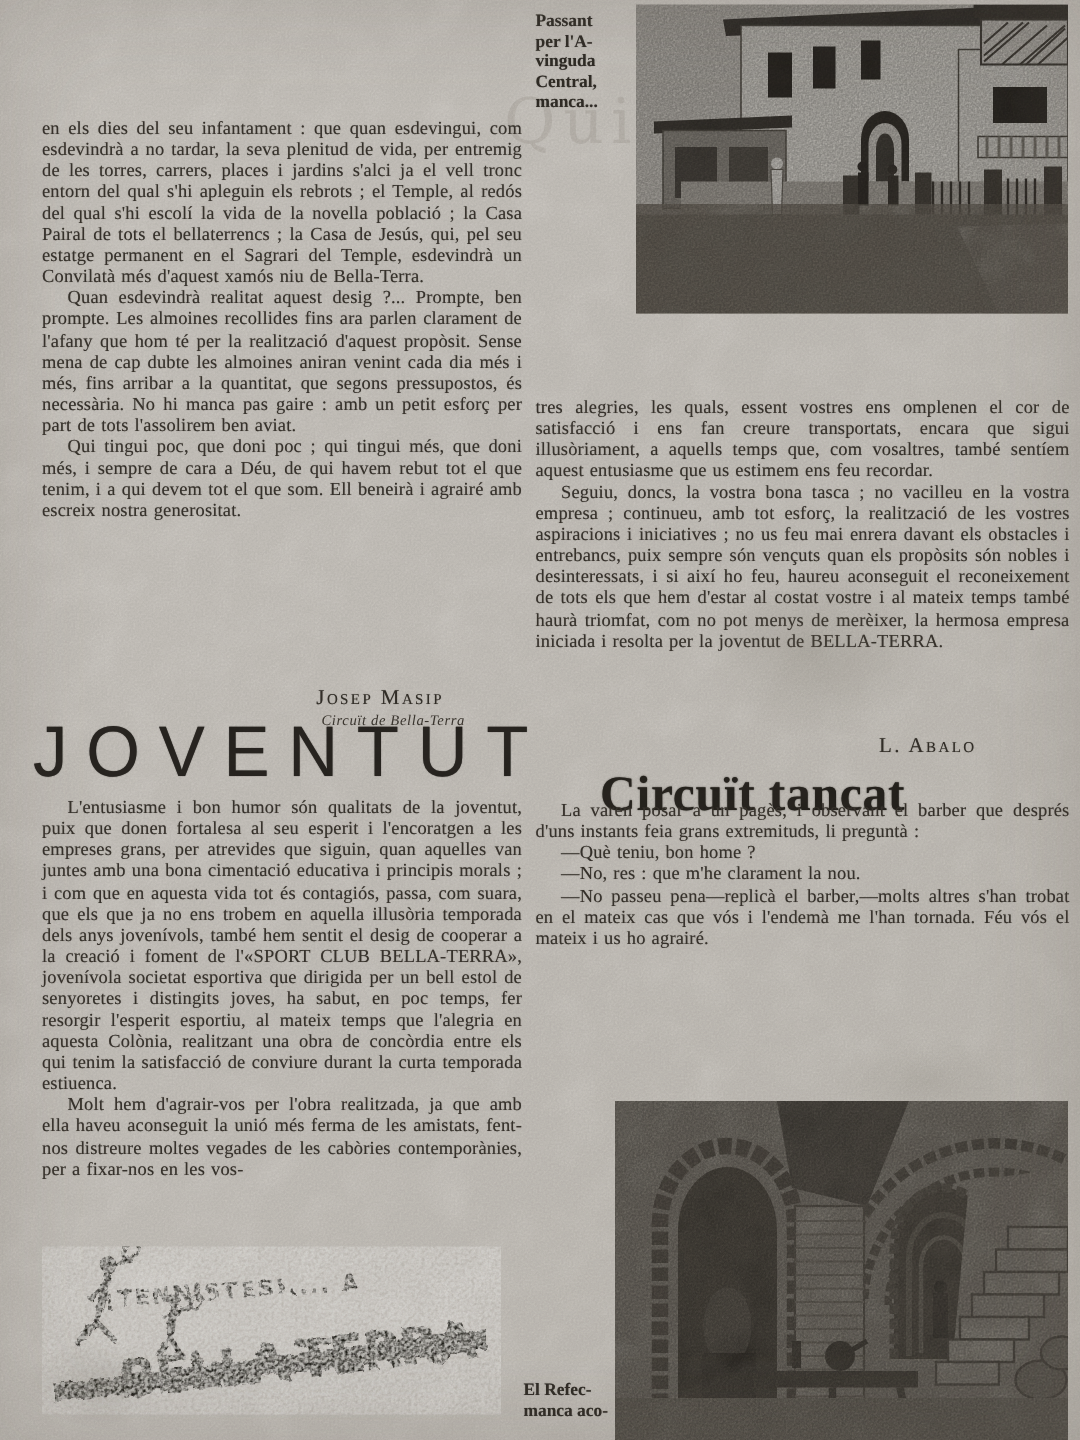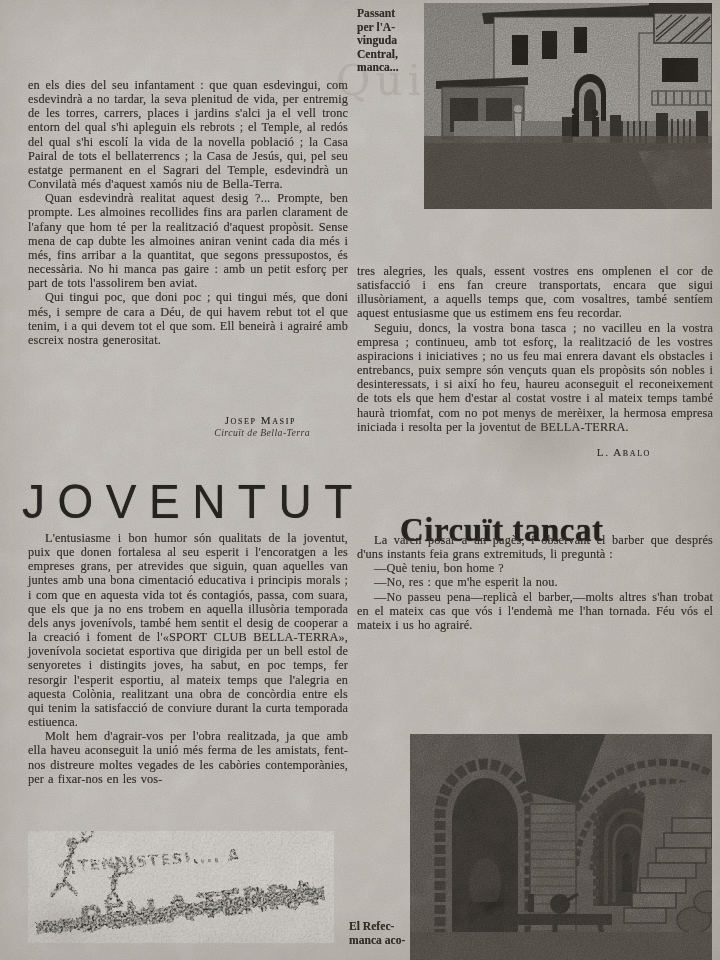--- a/index.html
+++ b/index.html
@@ -9,22 +9,22 @@
         background:linear-gradient(115deg,#ddd9d3 0%,#d8d4ce 45%,#d1cdc6 100%);}
   .page::after{content:"";position:absolute;inset:0;pointer-events:none;
         box-shadow:inset 0 0 70px rgba(95,88,76,0.22);}
   .abs{position:absolute;}
   .body-text{font-size:12.3px;line-height:14.15px;color:#35302a;text-align:justify;
         letter-spacing:0.12px;word-spacing:0.8px;
         text-shadow:0 0 0.6px rgba(52,47,40,0.5);}
   .para{margin:0;text-indent:17px;}
   .para.first{text-indent:0;margin-top:16px;}
   .sig{text-align:right;}
-  .sig-name{font-variant:small-caps;font-size:11px;letter-spacing:1.6px;color:#2f2b25;
-        text-shadow:0 0 0.6px rgba(47,43,37,0.55);}
+  .sig-name{font-variant:small-caps;font-size:14px;letter-spacing:1.6px;color:#2f2b25;
+        text-shadow:0 0 0.6px rgba(47,43,37,0.55);margin-top:44px;}
   .sig-role{font-style:italic;font-size:9.8px;letter-spacing:0.4px;color:#3a352e;margin-top:1px;}
   #joventut-title{font-family:"Liberation Sans",sans-serif;font-weight:400;font-size:46px;
         letter-spacing:12.5px;color:#221f1b;white-space:nowrap;
         text-shadow:0 0 0.7px rgba(34,31,27,0.8);transform:scaleY(1.04);}
   #circuit-title{font-family:"Liberation Serif",serif;font-weight:700;font-size:33px;
         letter-spacing:0.5px;color:#211e19;white-space:nowrap;
         text-shadow:0 0 1px rgba(33,30,25,0.85);}
   .caption{font-weight:700;font-size:11.6px;line-height:13.6px;white-space:pre-line;
         color:#2d2923;text-shadow:0 0 0.6px rgba(45,41,35,0.5);}
   #watermark{font-family:"DejaVu Serif",serif;font-size:42px;letter-spacing:5px;
@@ -171,21 +171,21 @@
     <p class="para">Seguiu, doncs, la vostra bona tasca ; no vacilleu en la vostra empresa ; continueu, amb tot esforç, la realització de les vostres aspiracions i iniciatives ; no us feu mai enrera davant els obstacles i entrebancs, puix sempre són vençuts quan els propòsits són nobles i desinteressats, i si així ho feu, haureu aconseguit el reconeixement de tots els que hem d'estar al costat vostre i al mateix temps també haurà triomfat, com no pot menys de merèixer, la hermosa empresa iniciada i resolta per la joventut de BELLA-TERRA.</p>
   </div>
   <div class="abs sig" style="left:357px;top:446px;width:356px;">
     <div class="sig-name" style="margin-right:62px;">L. Abalo</div>
   </div>
 
   <div id="circuit-title" class="abs" style="left:400px;top:512px;">Circuït tancat</div>
   <div class="abs body-text" style="left:357px;top:533px;width:356px;">
     <p class="para">La varen posar a un pagès, i observant el barber que després d'uns instants feia grans extremituds, li preguntà :</p>
     <p class="para">—Què teniu, bon home ?</p>
-    <p class="para">—No, res : que m'he esperit la nou.</p>
+    <p class="para">—No, res : que m'he clarament la nou.</p>
     <p class="para">—No passeu pena—replicà el barber,—molts altres s'han trobat en el mateix cas que vós i l'endemà me l'han tornada. Féu vós el mateix i us ho agrairé.</p>
   </div>
 
   <svg class="abs" style="left:410px;top:734px;" width="302" height="226" viewBox="0 0 302 226">
     <rect width="302" height="226" fill="#a9a49c"></rect>
     <polygon points="108,0 196,0 168,70 118,58" fill="#3a3630" opacity="0.85"></polygon>
     <g fill="none" stroke="#56514a">
       <path d="M150,128 A104,104 0 0 1 302,40" stroke-width="7" stroke-dasharray="8 3"></path>
       <path d="M166,132 A88,88 0 0 1 296,58" stroke-width="6" stroke-dasharray="7 3"></path>
       <path d="M182,136 A72,72 0 0 1 288,74" stroke-width="5" stroke-dasharray="6 3"></path>

